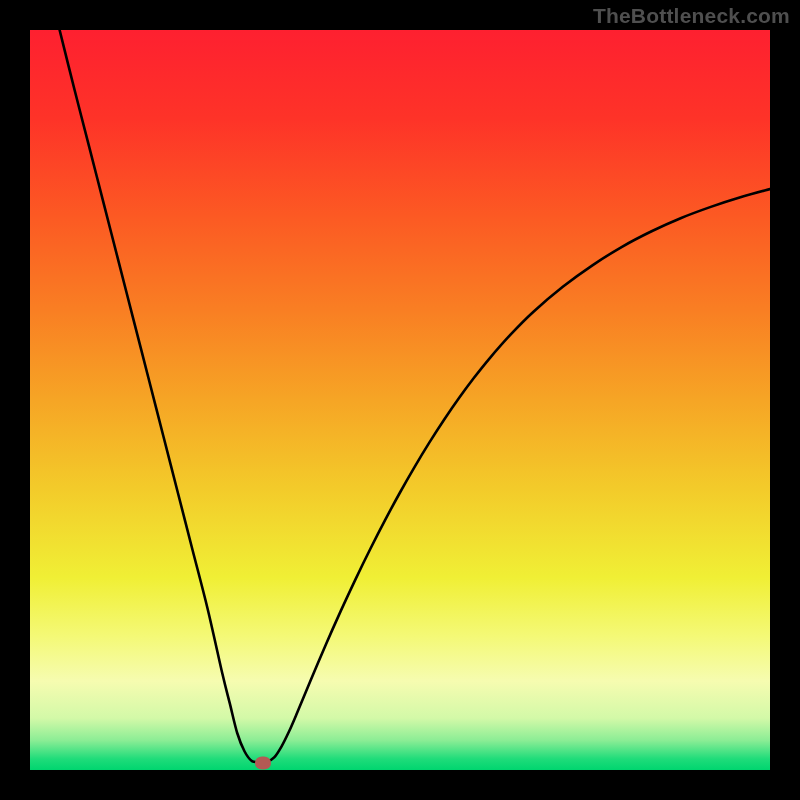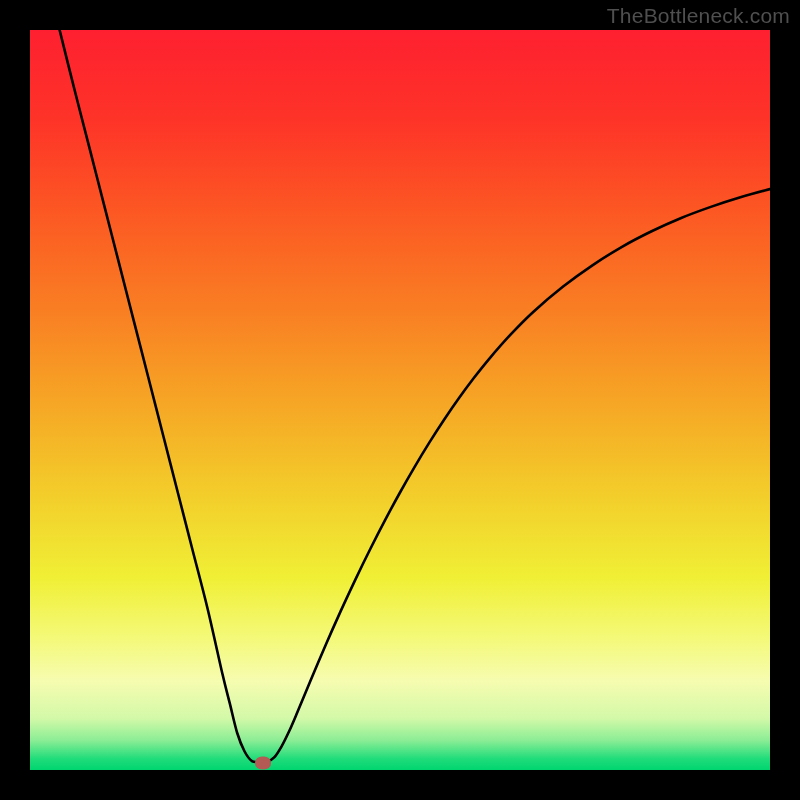--- a/index.html
+++ b/index.html
@@ -17,21 +17,21 @@
     height: 800px;
     background: #000;
   }
   .watermark {
     position: absolute;
     top: 4px;
     right: 10px;
     color: #4f4f4f;
     font-size: 21px;
     letter-spacing: 0.2px;
-    font-weight: 400;
+    font-weight: 700;
     z-index: 5;
   }
   .plot-area {
     position: absolute;
     left: 30px;
     top: 30px;
     width: 740px;
     height: 740px;
     overflow: hidden;
   }

